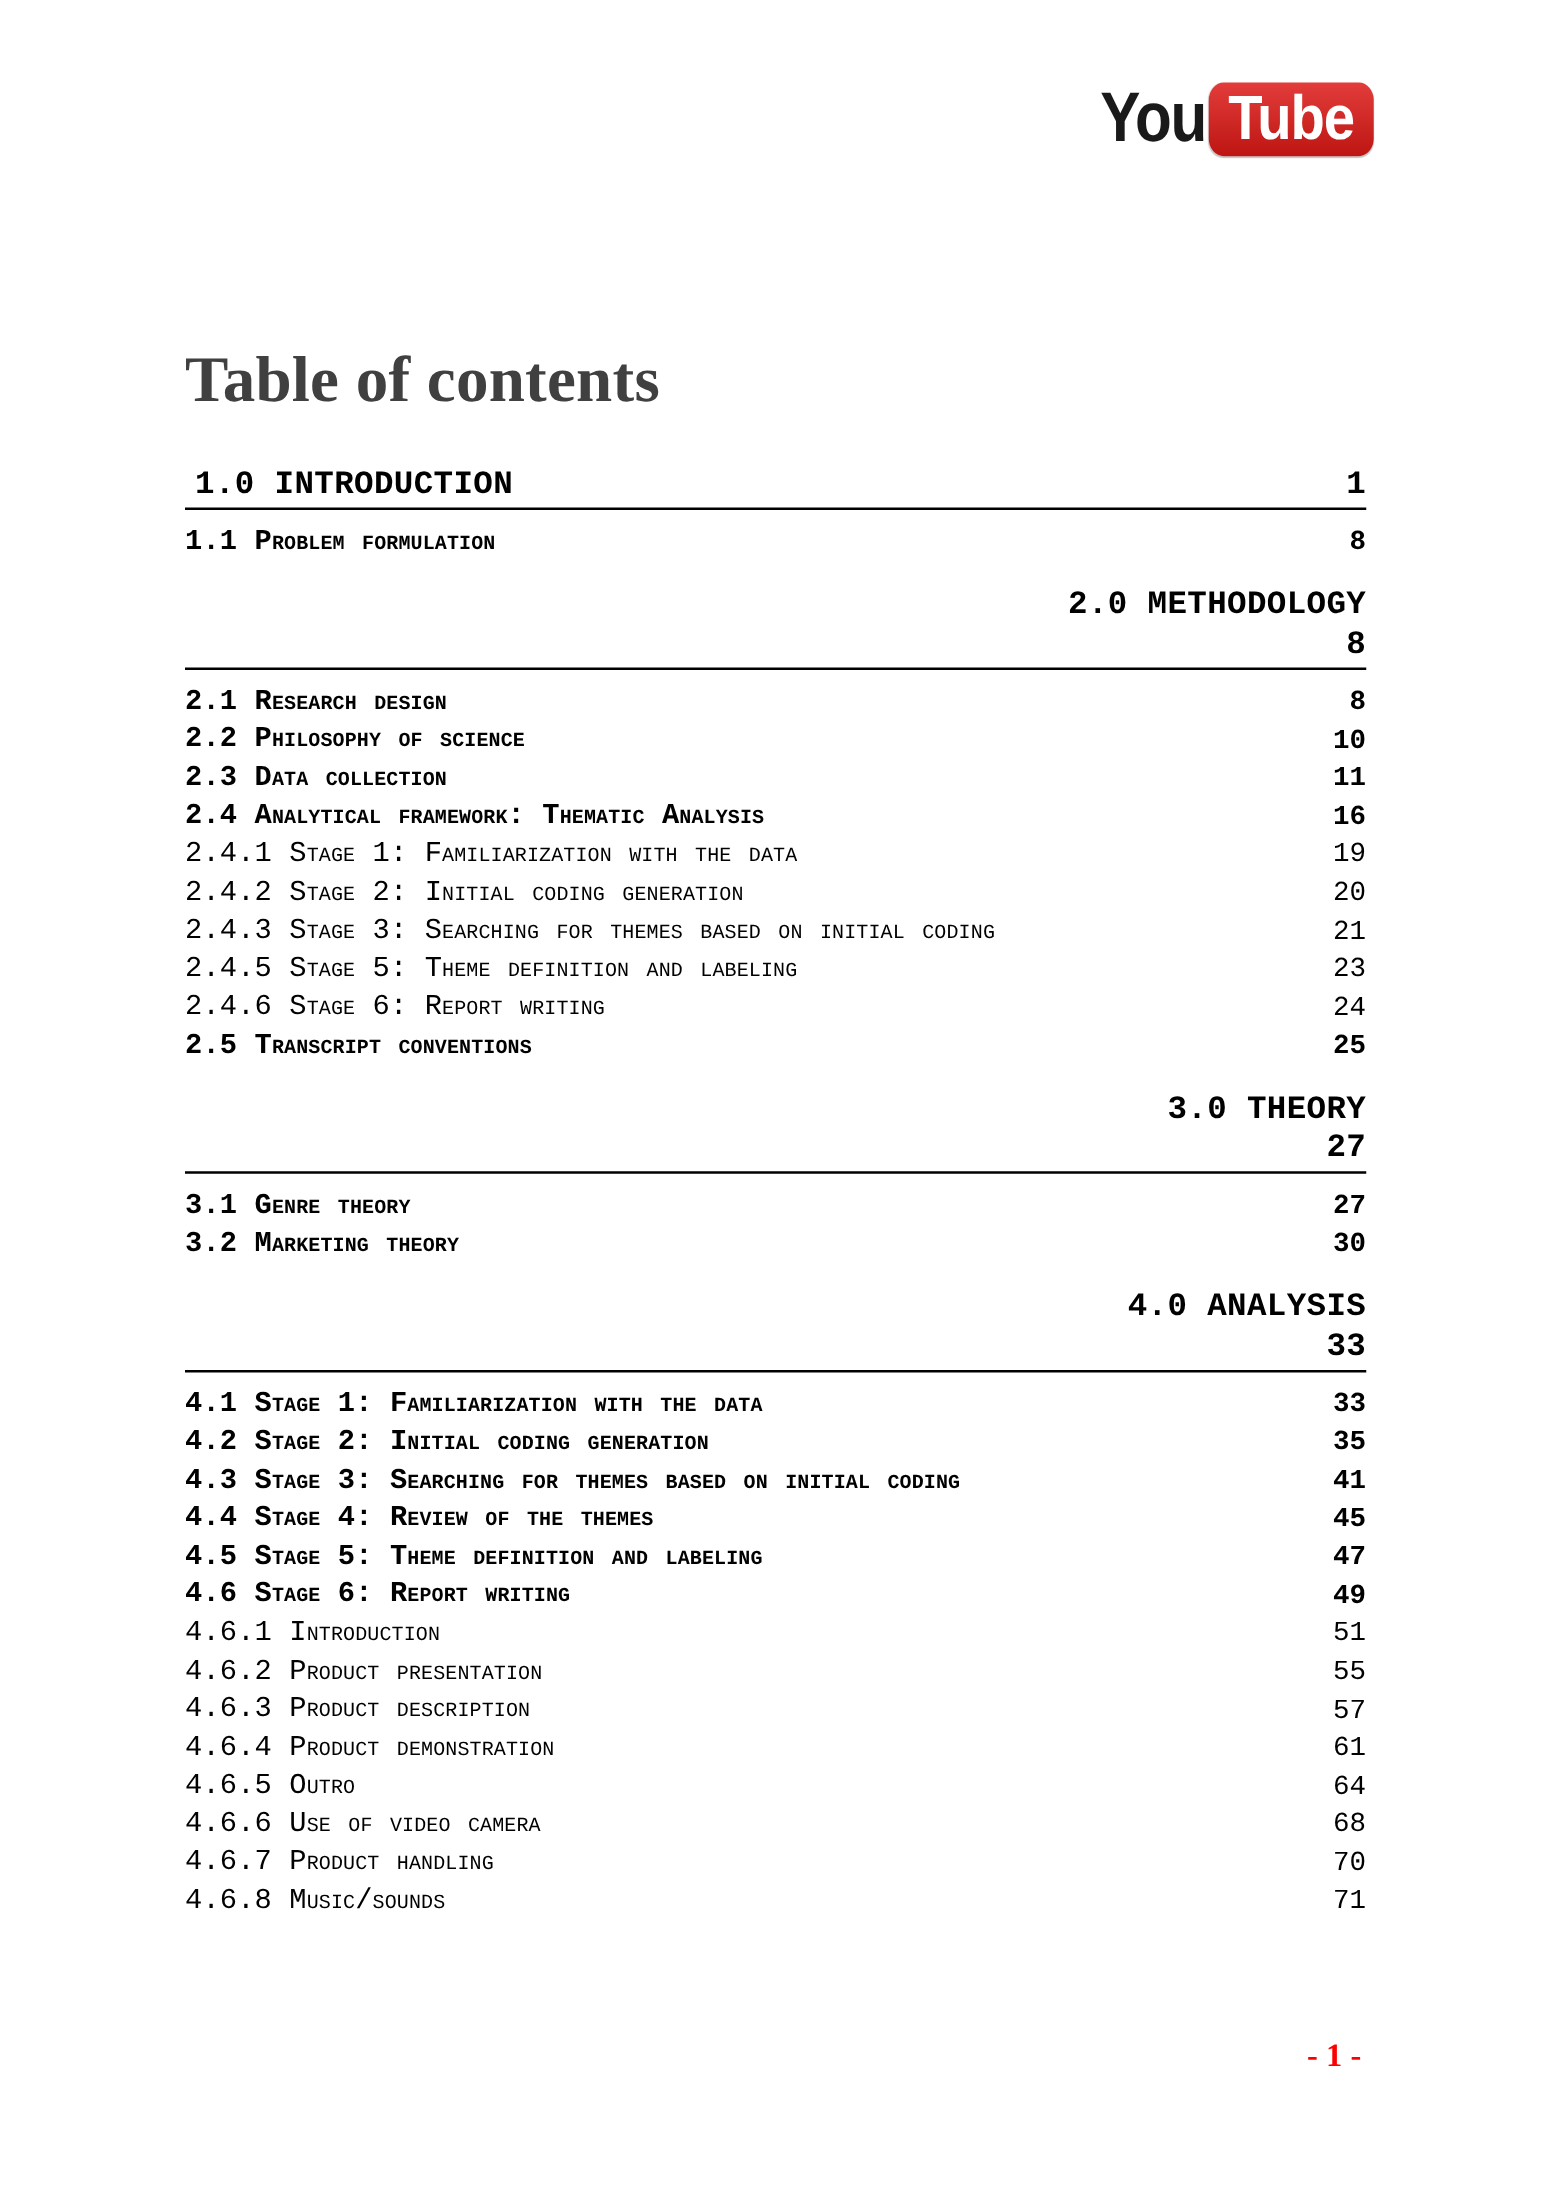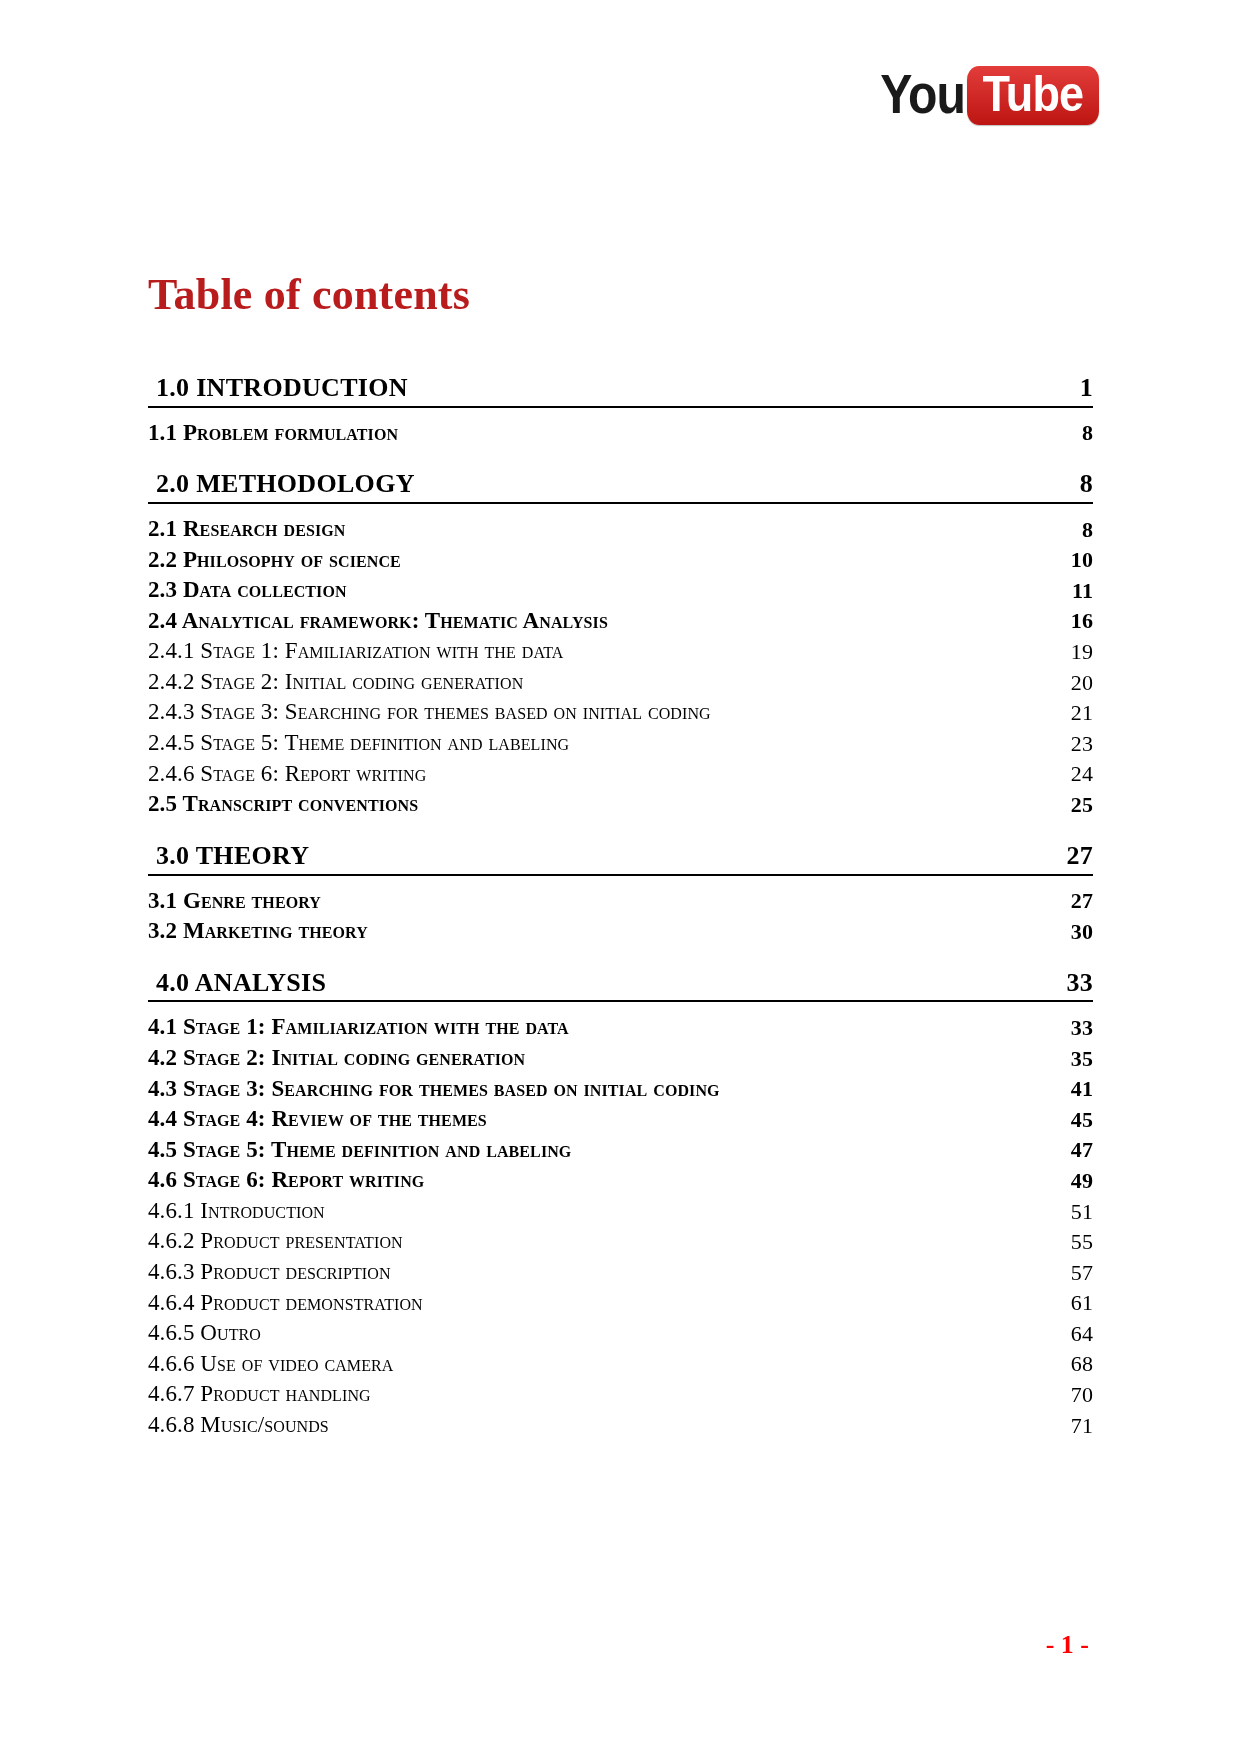--- a/index.html
+++ b/index.html
@@ -62,38 +62,39 @@
     transform-origin: center;
   }
 
   
   .doc-title {
     position: absolute;
     left: 148px;
     top: 240px;
     font-family: "Liberation Serif", "DejaVu Serif", serif;
     font-weight: 700;
-    font-size: 44px;
+    font-size: 52px;
     letter-spacing: 0.2px;
-    color: #b91c1c;
+    color: #404040;
   }
 
   
   .toc {
     position: absolute;
     left: 148px;
     top: 372px;
     width: 945px;
   }
 
   .toc-row {
     display: flex;
-    align-items: center;
+    align-items: flex-end;
     justify-content: space-between;
     white-space: nowrap;
+    font-family: Liberation Mono, monospace;
   }
   .toc-label { flex: 0 1 auto; }
   .toc-filler { flex: 1 1 auto; }
   .toc-page { flex: 0 0 auto; text-align: right; }
 
   
   .lvl1 {
     font-weight: 700;
     font-size: 26px;
     letter-spacing: 0.3px;
@@ -118,21 +119,21 @@
   
   .lvl3 {
     font-weight: 400;
     font-size: 23px;
     font-variant: small-caps;
     line-height: 1.33;
     letter-spacing: 0.1px;
   }
   .lvl3 .toc-page { font-variant: normal; font-size: 22px; margin-left: 19px; }
 
-  .gap-before { margin-top: 20px; }
+  .gap-before { margin-top: 20px; flex-direction: column; }
 
   
   .footer-page {
     position: absolute;
     right: 152px;
     bottom: 94px;
     color: #ff0000;
     font-weight: 700;
     font-size: 26px;
     font-family: "Liberation Serif", "DejaVu Serif", serif;

